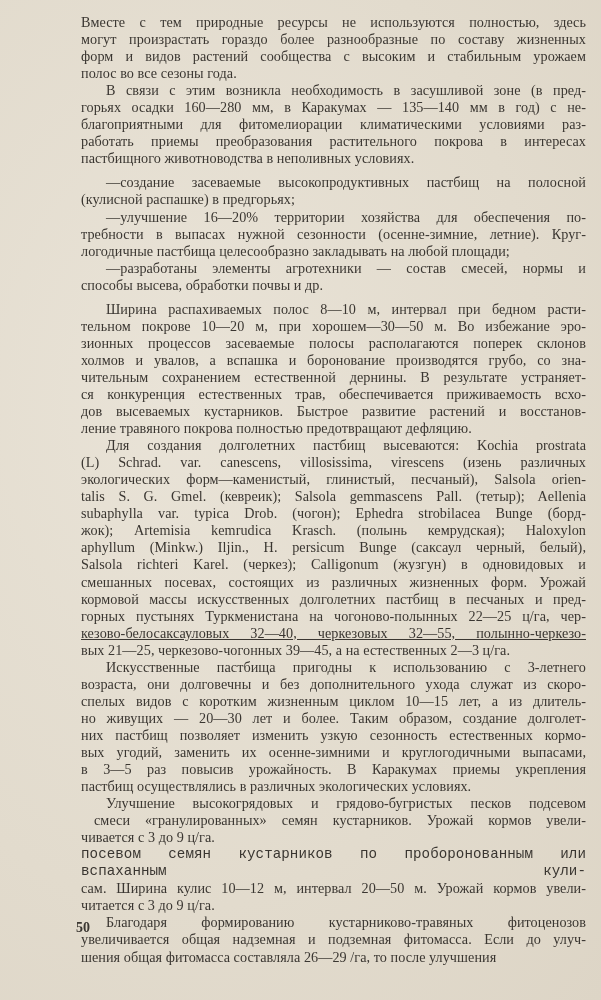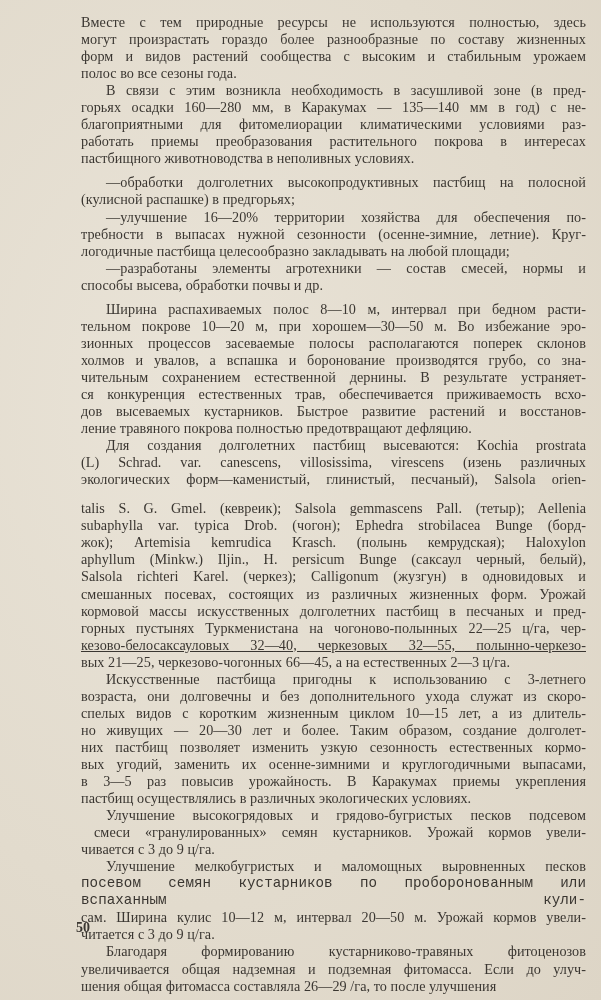--- a/index.html
+++ b/index.html
@@ -30,21 +30,21 @@
       <p style="text-align-last: left;">полос во все сезоны года.</p>
     </div>
     <div>
       <p class="ind" style="text-align-last: justify;">В связи с этим возникла необходимость в засушливой зоне (в пред-</p>
       <p style="text-align-last: justify;">горьях осадки 160—280 мм, в Каракумах — 135—140 мм в год) с не-</p>
       <p style="text-align-last: justify;">благоприятными для фитомелиорации климатическими условиями раз-</p>
       <p style="text-align-last: justify;">работать приемы преобразования растительного покрова в интересах</p>
       <p style="text-align-last: left;">пастбищного животноводства в неполивных условиях.</p>
     </div>
     <div style="margin-top: 7px;">
-      <p class="ind" style="text-align-last: justify;">—обработки долголетних высокопродуктивных пастбищ на полосной</p>
+      <p class="ind" style="text-align-last: justify;">—создание засеваемые высокопродуктивных пастбищ на полосной</p>
       <p style="text-align-last: left;">(кулисной распашке) в предгорьях;</p>
     </div>
     <div>
       <p class="ind" style="text-align-last: justify;">—улучшение 16—20% территории хозяйства для обеспечения по-</p>
       <p style="text-align-last: justify;">требности в выпасах нужной сезонности (осенне-зимние, летние). Круг-</p>
       <p style="text-align-last: left;">логодичные пастбища целесообразно закладывать на любой площади;</p>
     </div>
     <div>
       <p class="ind" style="text-align-last: justify;">—разработаны элементы агротехники — состав смесей, нормы и</p>
       <p style="text-align-last: left;">способы высева, обработки почвы и др.</p>
@@ -56,48 +56,47 @@
       <p style="text-align-last: justify;">холмов и увалов, а вспашка и боронование производятся грубо, со зна-</p>
       <p style="text-align-last: justify;">чительным сохранением естественной дернины. В результате устраняет-</p>
       <p style="text-align-last: justify;">ся конкуренция естественных трав, обеспечивается приживаемость всхо-</p>
       <p style="text-align-last: justify;">дов высеваемых кустарников. Быстрое развитие растений и восстанов-</p>
       <p style="text-align-last: left;">ление травяного покрова полностью предотвращают дефляцию.</p>
     </div>
     <div>
       <p class="ind" style="text-align-last: justify;">Для создания долголетних пастбищ высеваются: Kochia prostrata</p>
       <p style="text-align-last: justify;">(L) Schrad. var. canescens, villosissima, virescens (изень различных</p>
       <p style="text-align-last: justify;">экологических форм—каменистый, глинистый, песчаный), Salsola orien-</p>
-      <p style="text-align-last: justify; margin-top: 12px;">talis S. G. Gmel. (кевреик); Salsola gemmascens Pall. (тетыр); Aellenia</p>
+      <p style="text-align-last: justify;">talis S. G. Gmel. (кевреик); Salsola gemmascens Pall. (тетыр); Aellenia</p>
       <p style="text-align-last: justify;">subaphylla var. typica Drob. (чогон); Ephedra strobilacea Bunge (борд-</p>
       <p style="text-align-last: justify;">жок); Artemisia kemrudica Krasch. (полынь кемрудская); Haloxylon</p>
       <p style="text-align-last: justify;">aphyllum (Minkw.) Iljin., H. persicum Bunge (саксаул черный, белый),</p>
       <p style="text-align-last: justify;">Salsola richteri Karel. (черкез); Calligonum (жузгун) в одновидовых и</p>
       <p style="text-align-last: justify;">смешанных посевах, состоящих из различных жизненных форм. Урожай</p>
       <p style="text-align-last: justify;">кормовой массы искусственных долголетних пастбищ в песчаных и пред-</p>
       <p style="text-align-last: justify;">горных пустынях Туркменистана на чогоново-полынных 22—25 ц/га, чер-</p>
       <p style="text-align-last: justify; text-decoration: underline;">кезово-белосаксауловых 32—40, черкезовых 32—55, полынно-черкезо-</p>
-      <p style="text-align-last: left;">вых 21—25, черкезово-чогонных 66—45, а на естественных 2—3 ц/га.</p>
+      <p style="text-align-last: left;">вых 21—25, черкезово-чогонных 39—45, а на естественных 2—3 ц/га.</p>
     </div>
     <div>
       <p class="ind" style="text-align-last: justify;">Искусственные пастбища пригодны к использованию с 3-летнего</p>
       <p style="text-align-last: justify;">возраста, они долговечны и без дополнительного ухода служат из скоро-</p>
       <p style="text-align-last: justify;">спелых видов с коротким жизненным циклом 10—15 лет, а из длитель-</p>
       <p style="text-align-last: justify;">но живущих — 20—30 лет и более. Таким образом, создание долголет-</p>
       <p style="text-align-last: justify;">них пастбищ позволяет изменить узкую сезонность естественных кормо-</p>
       <p style="text-align-last: justify;">вых угодий, заменить их осенне-зимними и круглогодичными выпасами,</p>
       <p style="text-align-last: justify;">в 3—5 раз повысив урожайность. В Каракумах приемы укрепления</p>
       <p style="text-align-last: left;">пастбищ осуществлялись в различных экологических условиях.</p>
     </div>
     <div>
       <p class="ind" style="text-align-last: justify;">Улучшение высокогрядовых и грядово-бугристых песков подсевом</p>
       <p style="text-align-last: justify; margin-left: 13px;">смеси «гранулированных» семян кустарников. Урожай кормов увели-</p>
       <p style="text-align-last: left;">чивается с 3 до 9 ц/га.</p>
     </div>
     <div>
-      <p class="ind" style="text-align-last: justify;">Улучшение мелкобугристых и маломощных выровненных песков</p>
       <p style="text-align-last: justify; font-family: Liberation Mono, monospace;">посевом семян кустарников по проборонованным или вспаханным кули-</p>
       <p style="text-align-last: justify;">сам. Ширина кулис 10—12 м, интервал 20—50 м. Урожай кормов увели-</p>
       <p style="text-align-last: left;">читается с 3 до 9 ц/га.</p>
     </div>
     <div>
       <p class="ind" style="text-align-last: justify;">Благодаря формированию кустарниково-травяных фитоценозов</p>
       <p style="text-align-last: justify;">увеличивается общая надземная и подземная фитомасса. Если до улуч-</p>
       <p style="text-align-last: left;">шения общая фитомасса составляла 26—29 /га, то после улучшения</p>
     </div>
   </div>

